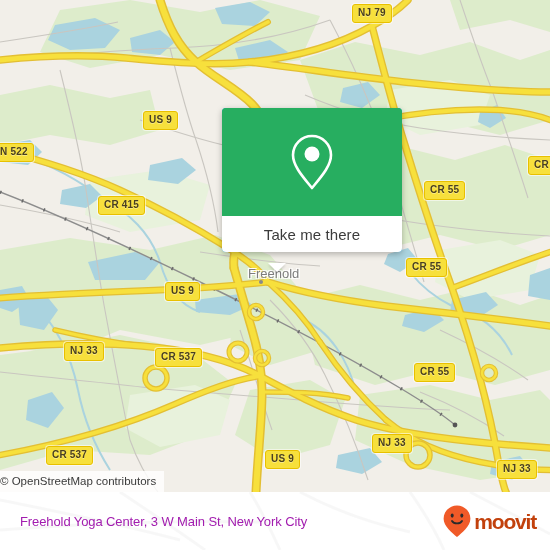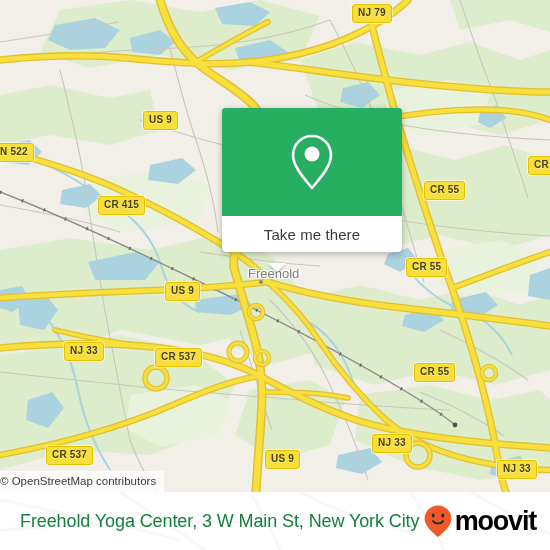--- a/index.html
+++ b/index.html
@@ -129,33 +129,33 @@
   }
   #footer-inner {
     position: relative;
     width: 550px; height: 58px;
     display: flex;
     align-items: center;
     justify-content: space-between;
     padding: 0 14px 0 20px;
   }
   #footer-title {
-    color: #15803d;
-    font-size: 18px;
+    color: #a21caf;
+    font-size: 13px;
     white-space: nowrap;
     letter-spacing: -.1px;
   }
   #brand {
     display: flex;
     align-items: center;
     gap: 2px;
   }
   #brand-word {
-    color: #000000;
-    font-size: 27px;
+    color: #c2410c;
+    font-size: 21px;
     font-weight: bold;
     letter-spacing: -1.2px;
     line-height: 27px;
   }
 </style>
 </head>
 <body>
 
 <div id="app">
 

